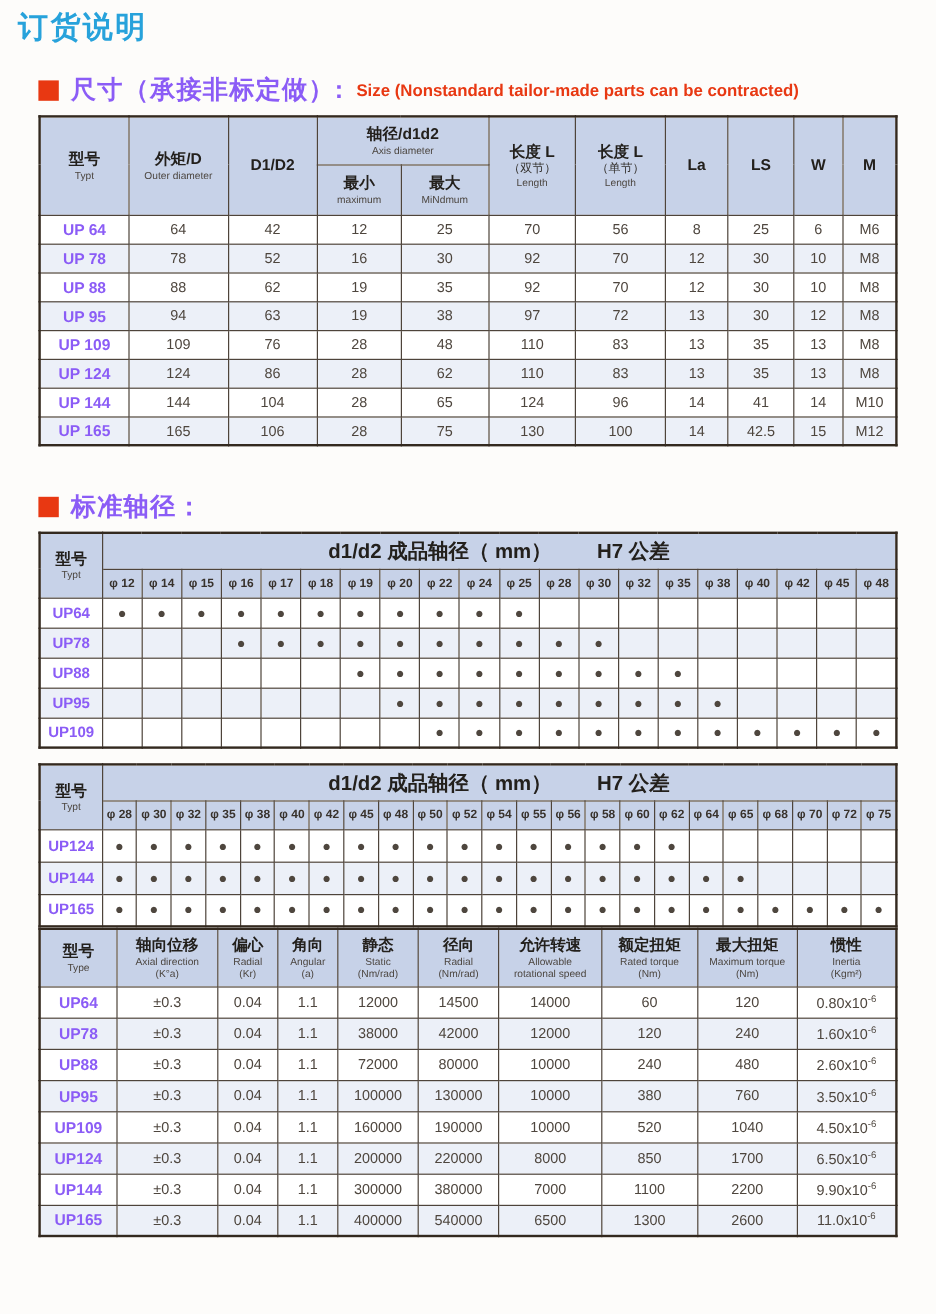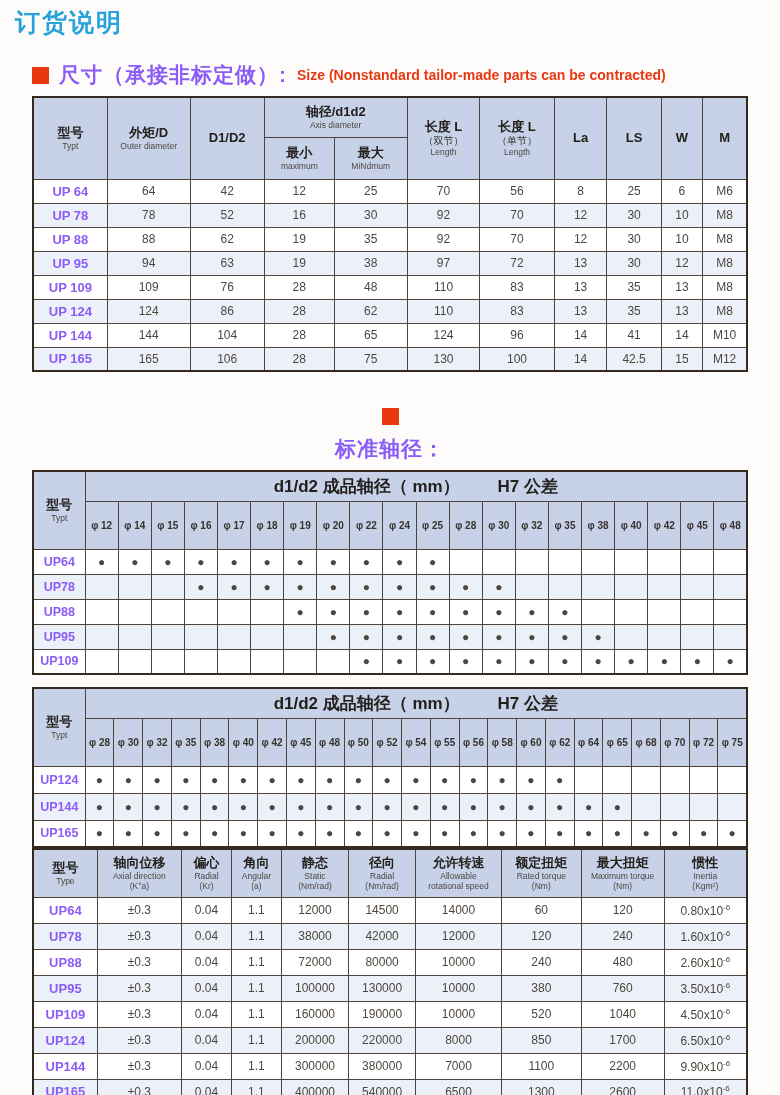--- a/index.html
+++ b/index.html
@@ -14,21 +14,21 @@
 
   .main-title {
     color:#27a2db; font-size:25px; font-weight:bold;
     letter-spacing:2px; margin-left:-17px; margin-bottom:22px;
   }
 
   .sec { display:flex; align-items:center; gap:10px; margin-bottom:7px; }
   .sec .sq { width:17px; height:17px; background:#e83812; flex:0 0 auto; }
   .sec .zh { color:#8b5cf6; font-size:21px; font-weight:bold; letter-spacing:1px; }
   .sec .en { color:#e83812; font-size:14px; font-weight:bold; }
-  .sec2 { margin-top:36px;flex-direction:column; }
+  .sec2 { margin-top:36px; }
   .sec3 { margin-top:32px; }
 
   table.tbl {
     border-collapse:collapse; table-layout:fixed; width:100%;
     border:2px solid #33291f; background:#fff;
   }
   .tbl th, .tbl td {
     border:1px solid #4e443b; text-align:center; vertical-align:middle;
     overflow:hidden; padding:1px 0;
   }
@@ -40,21 +40,21 @@
   .hz { font-size:13px; font-weight:bold; color:#23201c; line-height:1.25; }
   .hn { font-size:10px; font-weight:normal; color:#33302c; line-height:1.2; }
   .he { font-size:8.5px; font-weight:normal; color:#4c4640; line-height:1.2; }
 
   .size-tbl thead tr.h1 th { height:40px; }
   .size-tbl thead tr.h2 th { height:42px; }
   .size-tbl tbody tr { height:24px; }
 
   .shaft-tbl thead tr.span-row th { height:30px; }
   .shaft-tbl thead th.span-h { font-size:17px; font-weight:bold; color:#23201c; white-space:pre; }
-  .shaft-tbl thead th.phi { height:24px; font-size:10px; font-weight:bold; color:#38322c; padding:18px 0; }
+  .shaft-tbl thead th.phi { height:24px; font-size:10px; font-weight:bold; color:#38322c; padding:6px 0; }
   .shaft-tbl tbody tr { height:25px; }
   .shaft-tbl.large tbody tr { height:27px; }
   .shaft-tbl tbody th { font-size:12.5px; }
   .shaft-tbl { margin-bottom:0; }
   .shaft-gap { height:12px; }
   td.dotc { font-size:14px; line-height:1; color:#141210; }
 
   .param-tbl thead tr th { height:48px; }
   .param-tbl tbody tr { height:26px; }
   .param-tbl sup { font-size:8px; }

